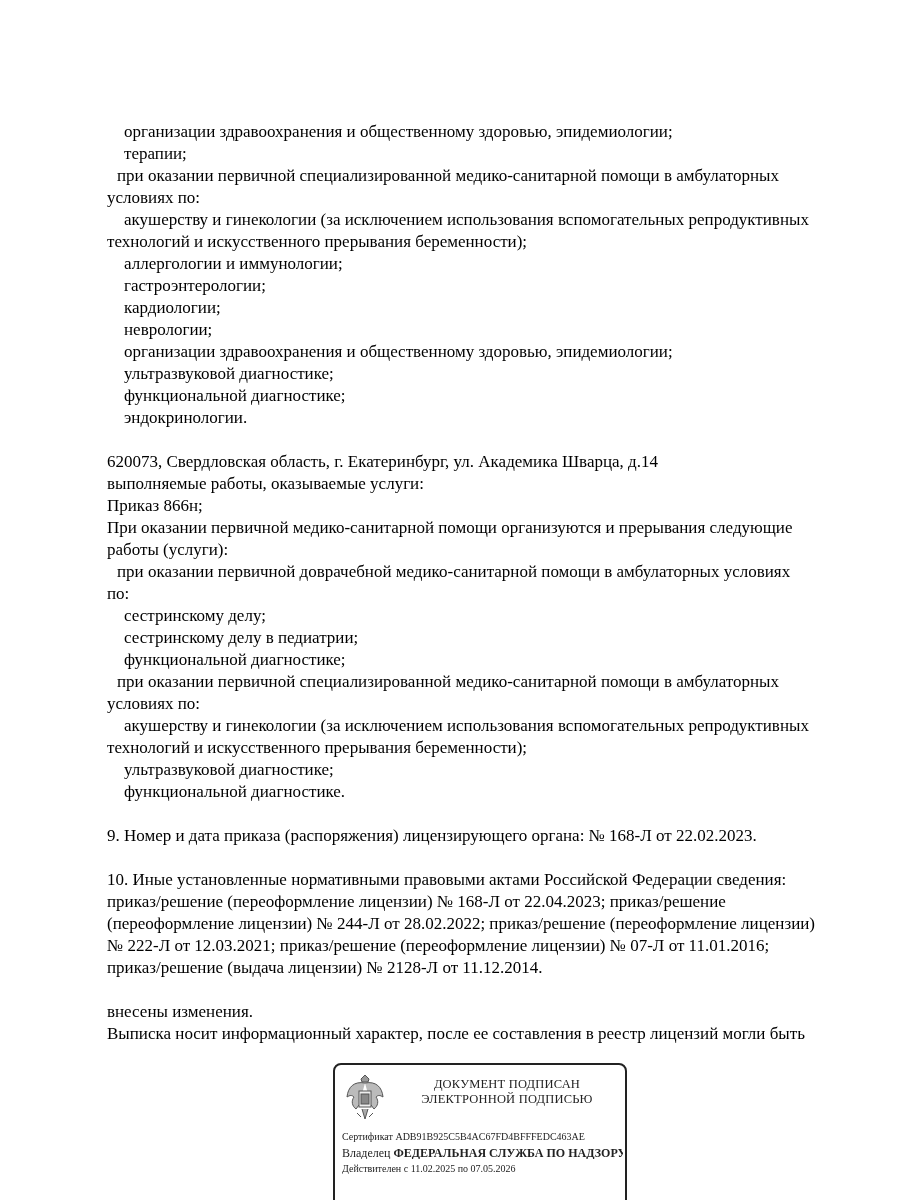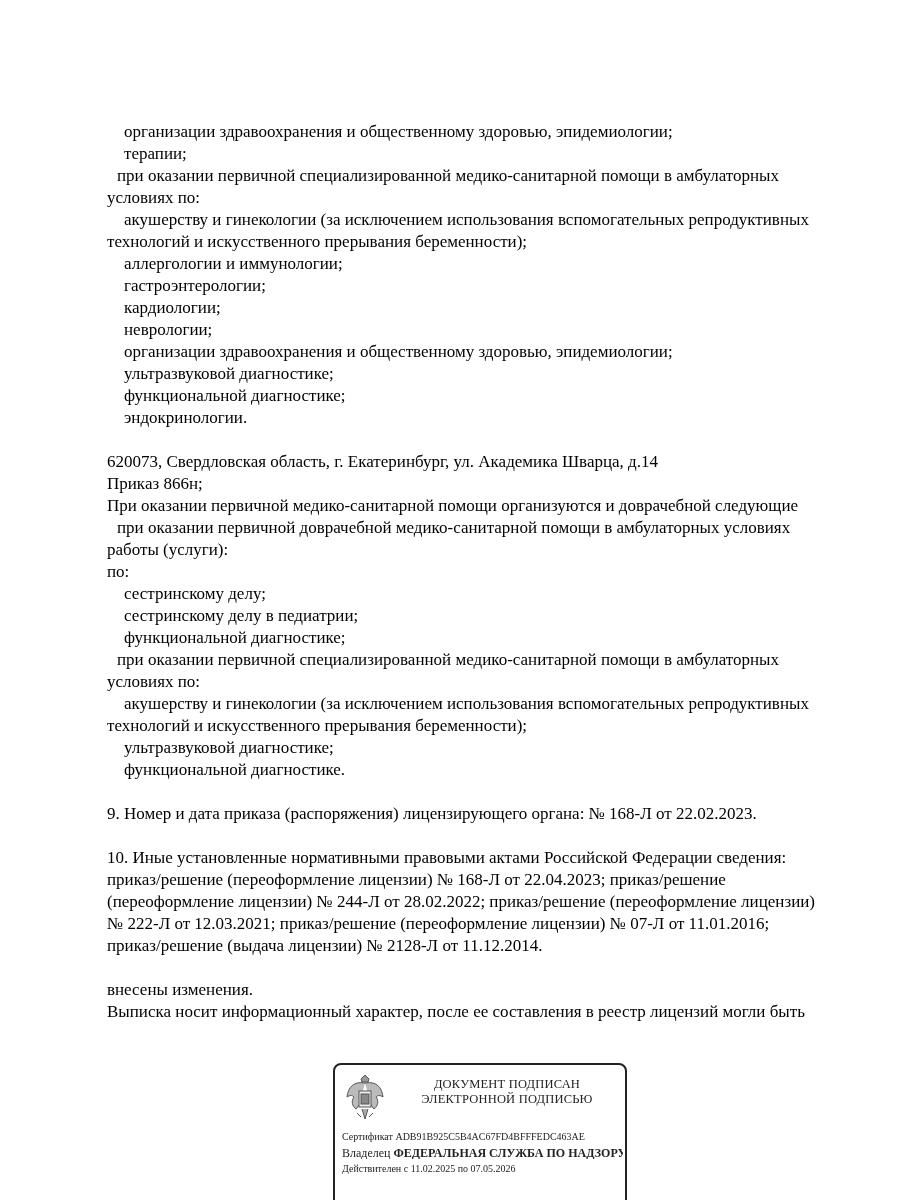--- a/index.html
+++ b/index.html
@@ -42,24 +42,25 @@
     <span class="line l2">аллергологии и иммунологии;</span>
     <span class="line l2">гастроэнтерологии;</span>
     <span class="line l2">кардиологии;</span>
     <span class="line l2">неврологии;</span>
     <span class="line l2">организации здравоохранения и общественному здоровью, эпидемиологии;</span>
     <span class="line l2">ультразвуковой диагностике;</span>
     <span class="line l2">функциональной диагностике;</span>
     <span class="line l2">эндокринологии.</span>
     <span class="gap"></span>
     <span class="line l0">620073, Свердловская область, г. Екатеринбург, ул. Академика Шварца, д.14</span>
+    <span class="line l0">выполняемые работы, оказываемые услуги:</span>
     <span class="line l0">Приказ 866н;</span>
-    <span class="line l0">При оказании первичной медико-санитарной помощи организуются и доврачебной следующие</span>
+    <span class="line l0">При оказании первичной медико-санитарной помощи организуются и прерывания следующие</span>
+    <span class="line l0">работы (услуги):</span>
     <span class="line l1">при оказании первичной доврачебной медико-санитарной помощи в амбулаторных условиях</span>
-    <span class="line l0">работы (услуги):</span>
     <span class="line l0">по:</span>
     <span class="line l2">сестринскому делу;</span>
     <span class="line l2">сестринскому делу в педиатрии;</span>
     <span class="line l2">функциональной диагностике;</span>
     <span class="line l1">при оказании первичной специализированной медико-санитарной помощи в амбулаторных</span>
     <span class="line l0">условиях по:</span>
     <span class="line l2">акушерству и гинекологии (за исключением использования вспомогательных репродуктивных</span>
     <span class="line l0">технологий и искусственного прерывания беременности);</span>
     <span class="line l2">ультразвуковой диагностике;</span>
     <span class="line l2">функциональной диагностике.</span>

